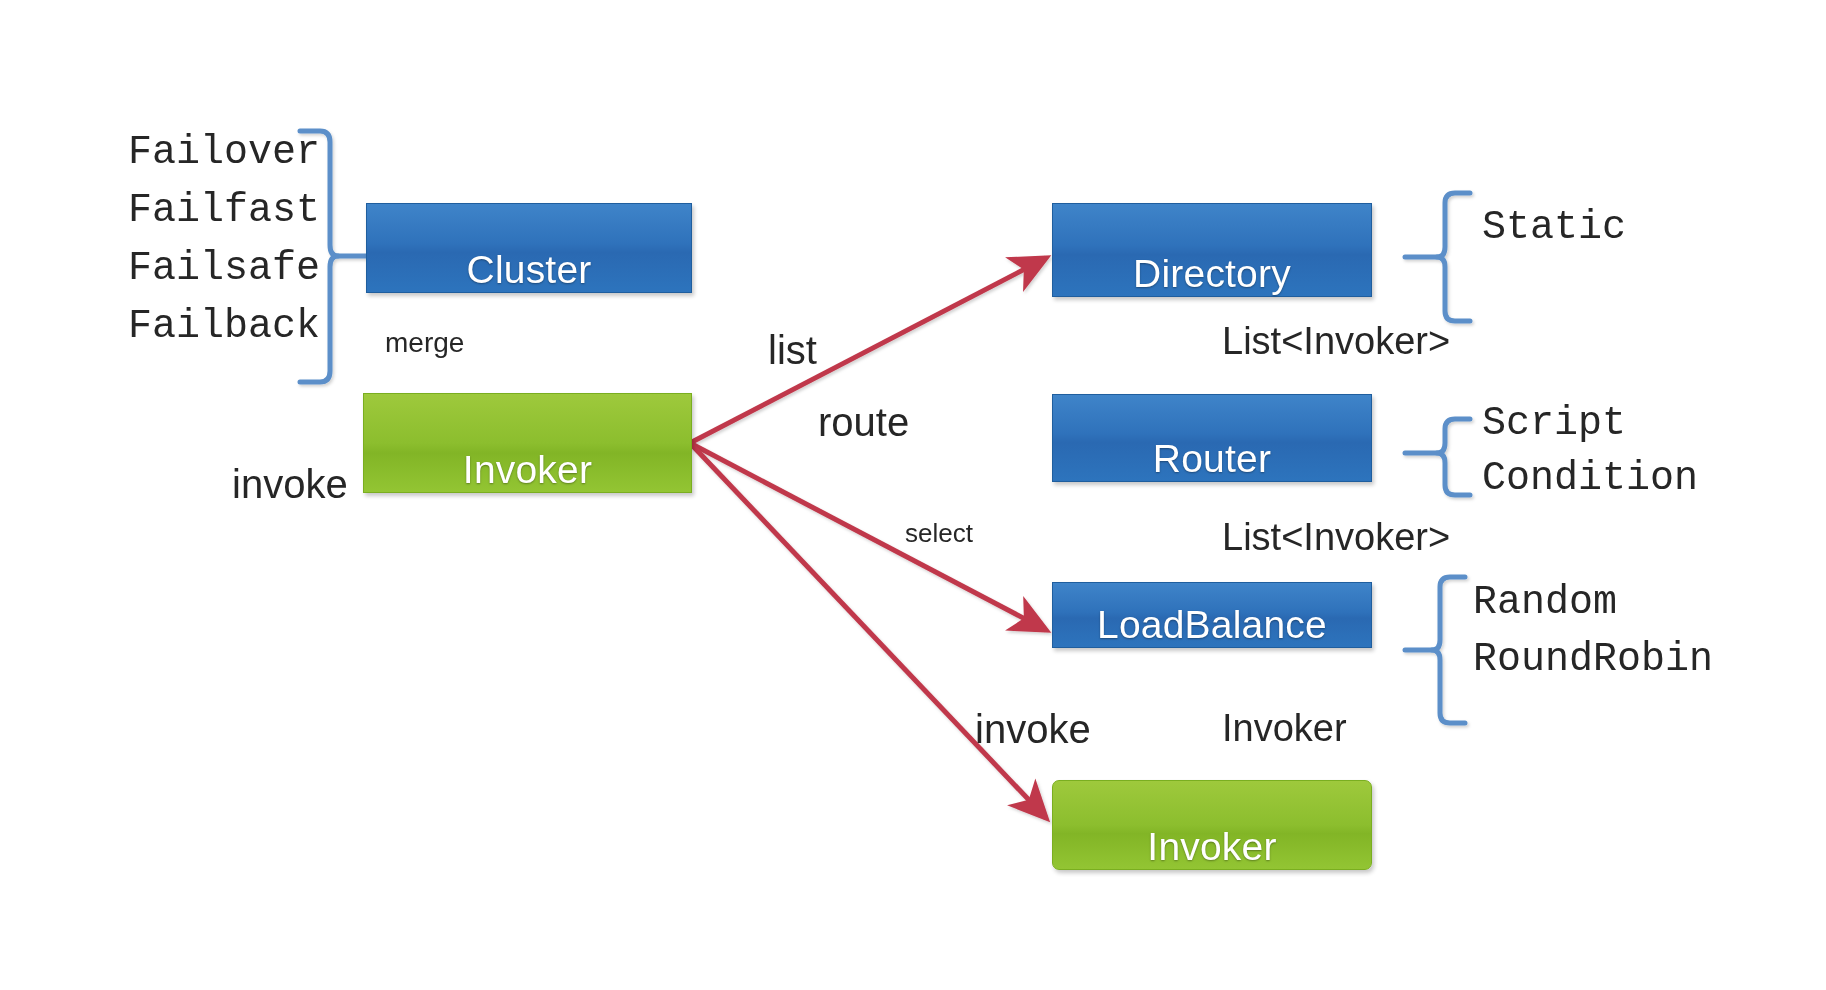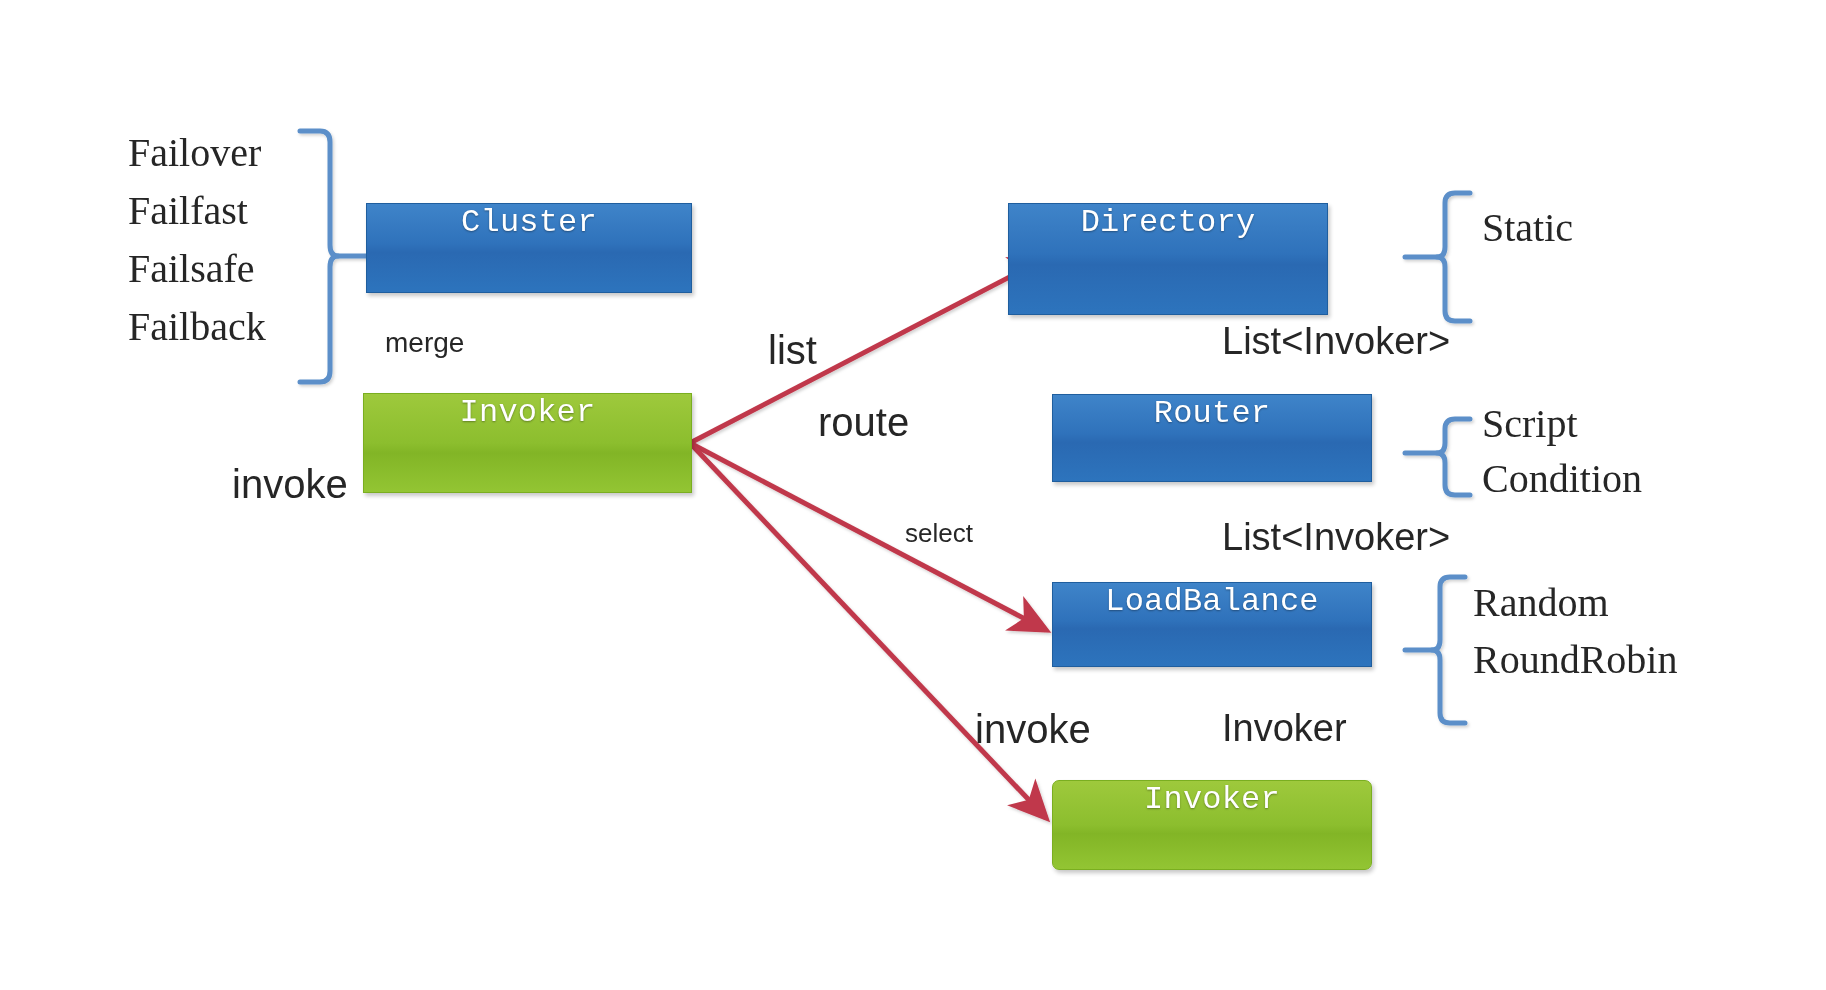--- a/index.html
+++ b/index.html
@@ -20,25 +20,25 @@
   .svg-layer {
     position: absolute;
     left: 0;
     top: 0;
     width: 1826px;
     height: 990px;
   }
   .node {
     position: absolute;
     display: flex;
-    align-items: flex-start;
+    align-items: flex-end;
     justify-content: center;
     color: #ffffff;
-    font-size: 32px;
-    font-family: Liberation Mono, monospace;
+    font-size: 39px;
+    font-family: Liberation Sans, sans-serif;
     letter-spacing: 0.2px;
     text-shadow: 0 1px 2px rgba(0,0,0,0.35);
     box-sizing: border-box;
   }
   .node-blue {
     background: linear-gradient(to bottom, #3f84c9 0%, #2f72bb 45%, #2a69b2 55%, #2d74bd 100%);
     border: 1px solid #1f5e9e;
     box-shadow: 2px 3px 4px rgba(0,0,0,0.22);
   }
   .node-green {
@@ -53,21 +53,21 @@
     color: #262626;
     font-size: 36px;
     font-family: "Liberation Sans", sans-serif;
     white-space: nowrap;
   }
   .list-text {
     position: absolute;
     color: #262626;
     font-size: 40px;
     line-height: 49px;
-    font-family: Liberation Serif, serif;
+    font-family: Liberation Mono, monospace;
     white-space: nowrap;
   }
   .list-text div { white-space: nowrap; }
 </style>
 </head>
 <body>
 
 <div id="stage">
 
   <svg class="svg-layer" viewBox="0 0 1826 990">
@@ -149,29 +149,29 @@
   </svg>
 
   <div class="node node-blue" style="left:366px; top:203px; width:326px; height:90px;">
     <span>Cluster</span>
   </div>
 
   <div class="node node-green" style="left:363px; top:393px; width:329px; height:100px;">
     <span>Invoker</span>
   </div>
 
-  <div class="node node-blue" style="left:1008px; top:203px; width:320px; height:112px;">
+  <div class="node node-blue" style="left:1052px; top:203px; width:320px; height:94px;">
     <span>Directory</span>
   </div>
 
   <div class="node node-blue" style="left:1052px; top:394px; width:320px; height:88px;">
     <span>Router</span>
   </div>
 
-  <div class="node node-blue" style="left:1052px; top:582px; width:320px; height:85px;">
+  <div class="node node-blue" style="left:1052px; top:582px; width:320px; height:66px;">
     <span>LoadBalance</span>
   </div>
 
   <div class="node node-green rounded" style="left:1052px; top:780px; width:320px; height:90px;">
     <span>Invoker</span>
   </div>
 
   <div class="edge-label" style="left:232px; top:462px; font-size:40px;">invoke</div>
 
   <div class="edge-label" style="left:385px; top:327px; font-size:28px;">merge</div>

